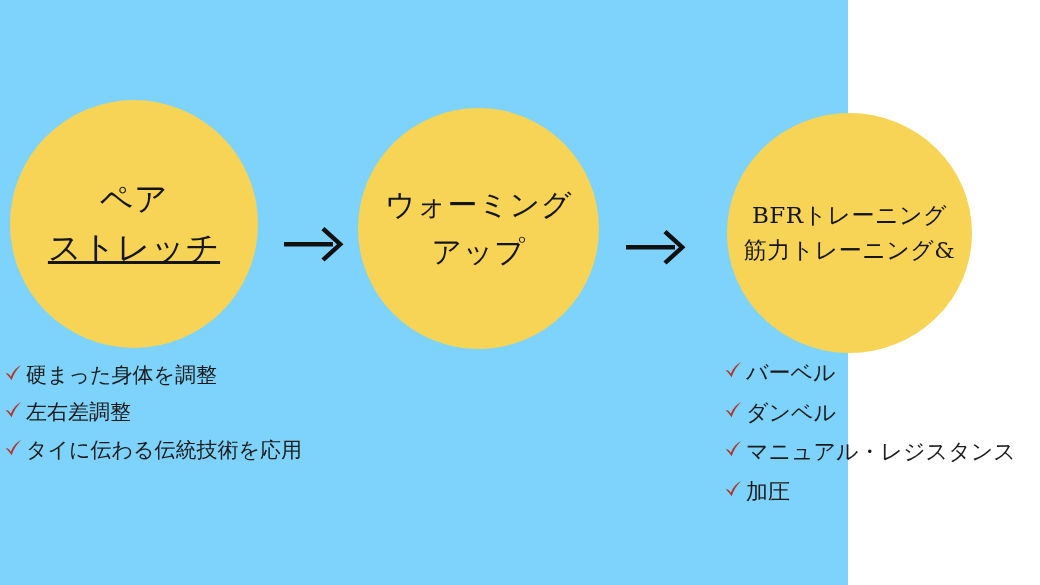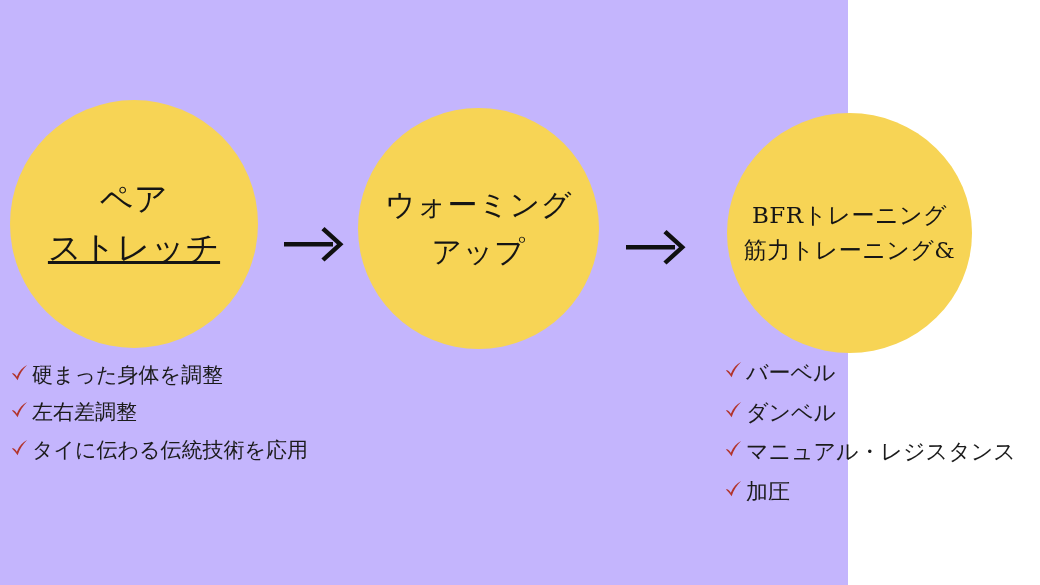--- a/index.html
+++ b/index.html
@@ -11,21 +11,21 @@
     width: 1040px;
     height: 585px;
     background: #ffffff;
     font-family: "DejaVu Serif", "Liberation Serif", serif;
     overflow: hidden;
   }
   #canvas {
     position: relative;
     width: 848px;
     height: 585px;
-    background: #c4b5fd;
+    background: #7dd3fc;
   }
 
   
   .column {
     position: absolute;
     top: 0;
     height: 585px;
   }
   #col-1 { left: 0px;   width: 340px; }
   #col-2 { left: 345px; width: 360px; }
@@ -76,21 +76,21 @@
   .arrow svg { display: block; width: 100%; height: 100%; }
 
   
   .blist {
     position: absolute;
     list-style: none;
     margin: 0;
     padding: 0;
     color: #1b1b1b;
   }
-  #list-1 { left: 10px;  top: 361px; width: 330px; font-size: 21px; }
+  #list-1 { left: 4px;  top: 361px; width: 330px; font-size: 21px; }
   #list-2 { left: 4px;   top: 361px; width: 356px; font-size: 21px; }
   #list-3 { left: 12px;  top: 358px; width: 320px; font-size: 22px; }
 
   .bitem {
     position: relative;
     padding-left: 22px;
     margin-bottom: 9px;
     line-height: 1.35;
   }
   #list-2 .bitem { margin-bottom: 6px; }

